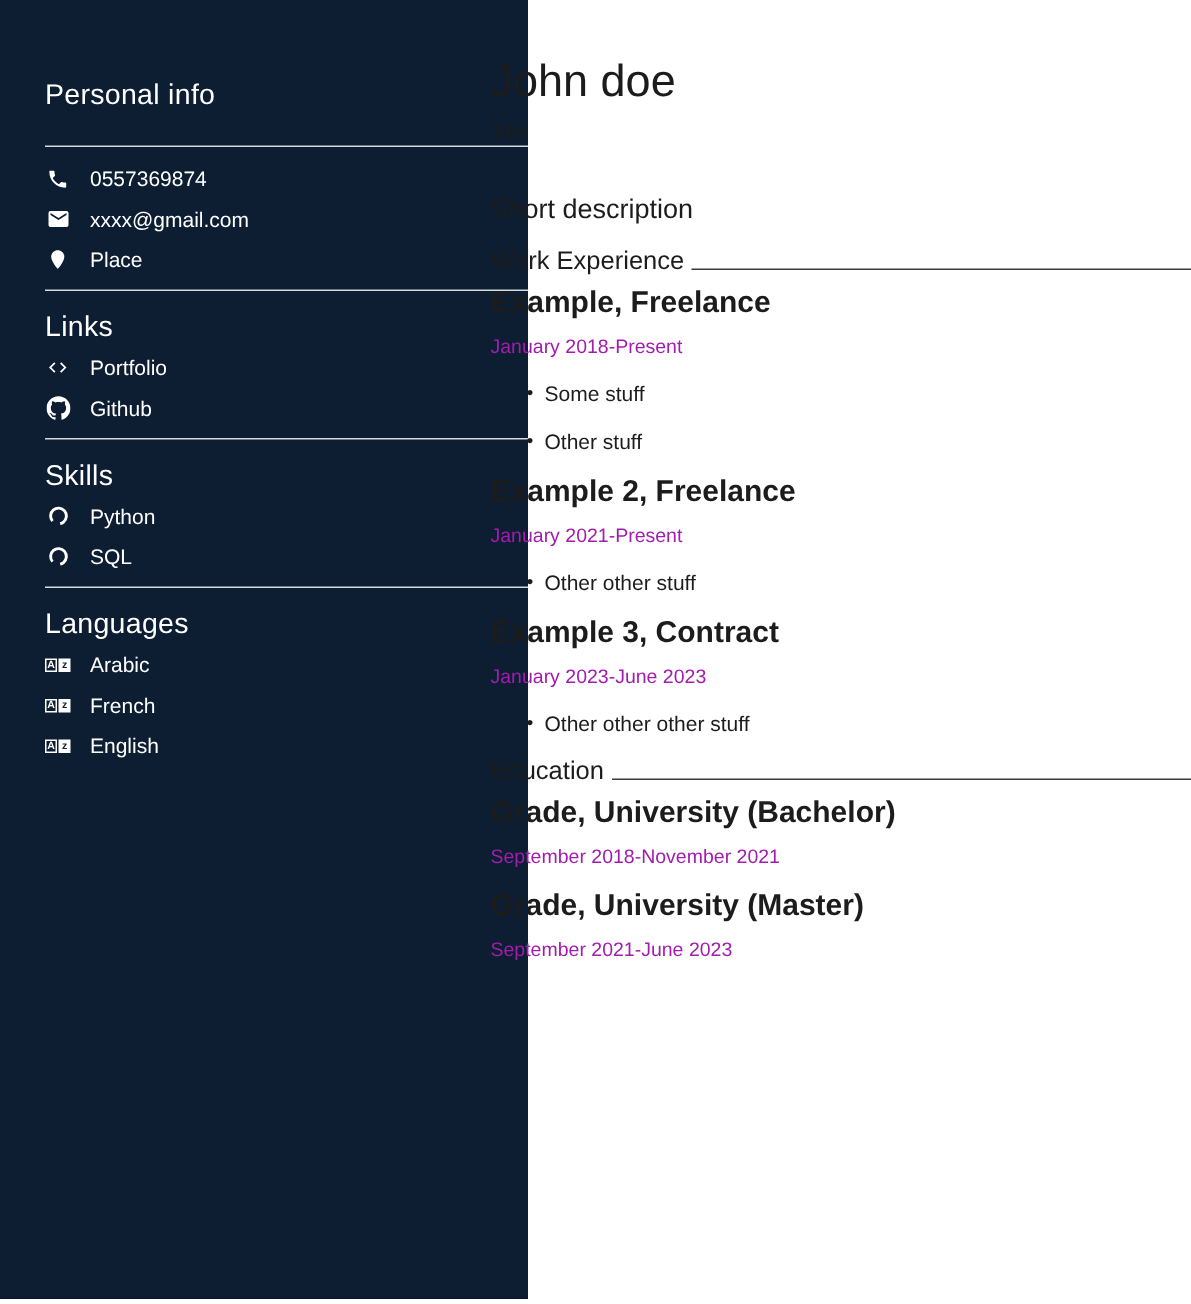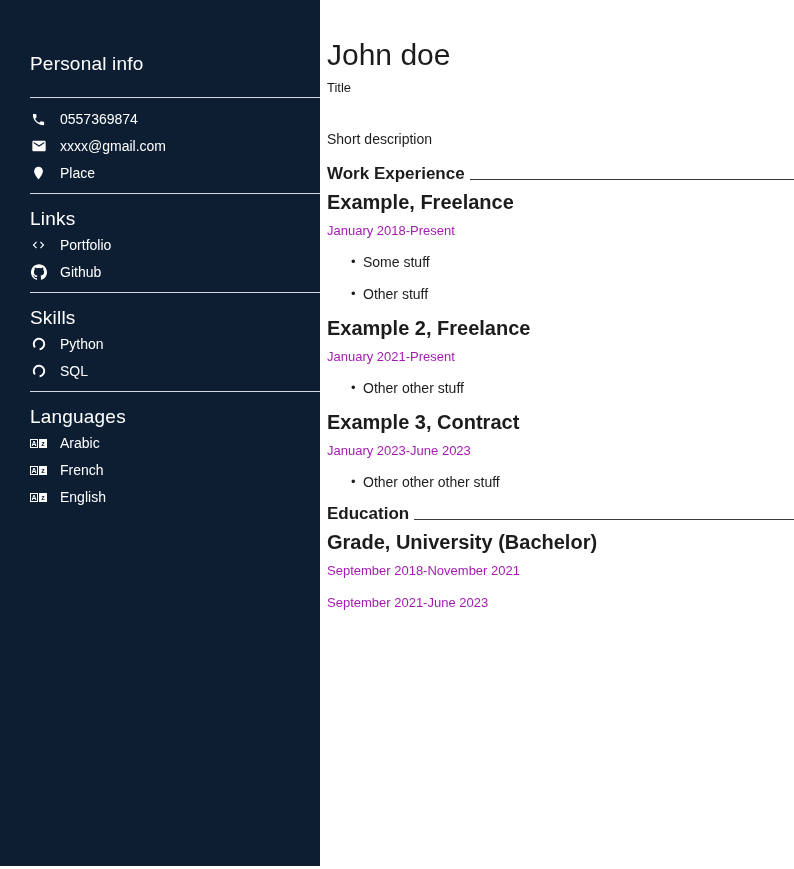--- a/index.html
+++ b/index.html
@@ -8,21 +8,21 @@
     background:#ffffff;
     font-family:"Liberation Sans", sans-serif;
     color:#1c1c1c;
     position:relative;
     overflow:hidden;
   }
 
   
   .sidebar {
     position:absolute; left:0; top:0;
-    width:320px; height:866px;
+    width:352px; height:866px;
     background:#0d1e33;
     color:#ffffff;
     box-sizing:border-box;
     padding-top:53px;
   }
   .side-heading {
     font-size:19px; font-weight:400;
     margin:14px 30px 0 30px;
     letter-spacing:0.2px;
   }
@@ -58,26 +58,26 @@
   .lang-box.filled { background:#ffffff; color:#0d1e33; }
 
   
   .main {
     position:absolute; left:304px; top:0; right:0; bottom:0;
     box-sizing:border-box;
     padding:38px 0 1px 23px;
   }
   .name { font-size:30px; font-weight:400; margin:0; line-height:34px; }
   .job-title { font-size:13px; font-weight:400; margin:6px 0 0 0; line-height:19px; }
-  .description { font-size:14px; margin:34px 0 17px 0; line-height:16px; }
+  .description { font-size:18px; margin:34px 0 17px 0; line-height:16px; }
 
   .section { margin-top:14px; }
   .section-heading-row { display:flex; align-items:flex-end; }
   .section-heading {
-    font-size:17px; font-weight:700; margin:0;
+    font-size:17px; font-weight:400; margin:0;
     line-height:20px; white-space:nowrap;
   }
   .section-line {
     flex:1 1 auto; height:0;
     border-bottom:1px solid #3b3b3b;
     margin:0 0 4px 5px;
   }
 
   .entry { margin-top:9px; }
   .entry + .entry { margin-top:17px; }
@@ -259,17 +259,18 @@
       <h2 class="section-heading">Education</h2>
       <div class="section-line"></div>
     </div>
 
     <div class="entry">
       <h3 class="entry-title">Grade, University (Bachelor)</h3>
       <div class="entry-period">September 2018-November 2021</div>
     </div>
 
     <div class="entry">
+      <h3 class="entry-title">Grade, University (Master)</h3>
       <div class="entry-period">September 2021-June 2023</div>
     </div>
   </section>
 
 </main>
 
 </body></html>

